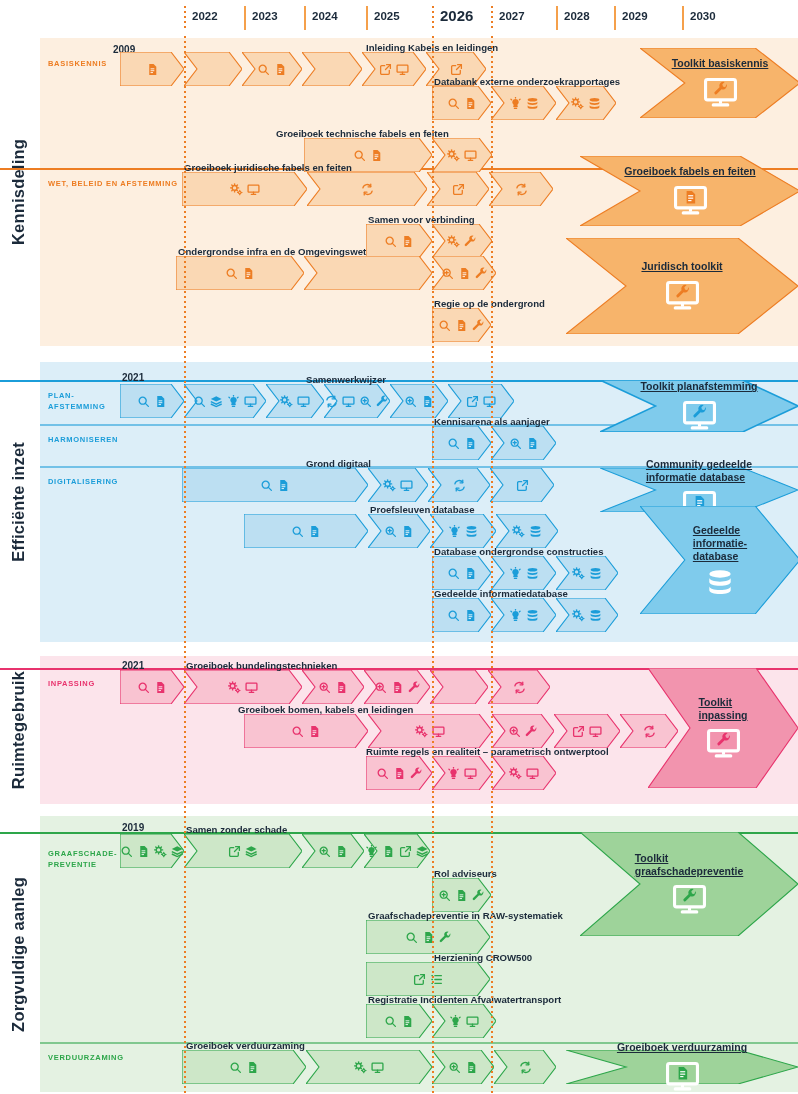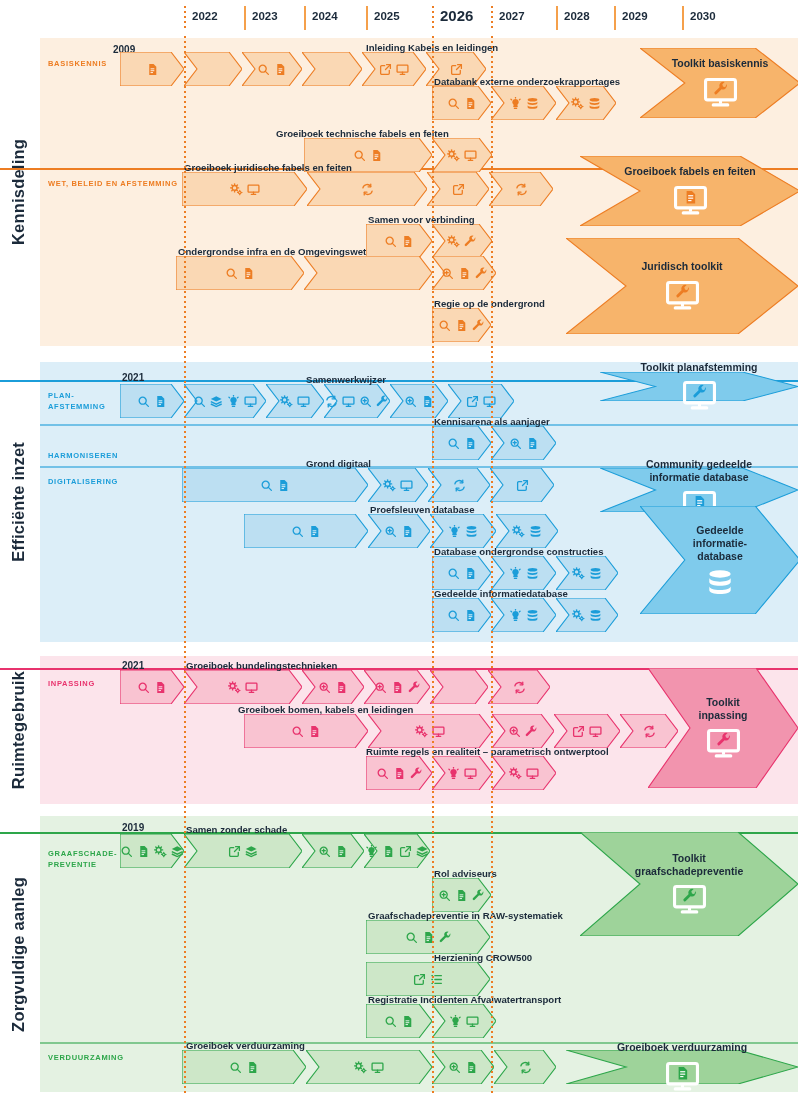--- a/index.html
+++ b/index.html
@@ -45,21 +45,21 @@
   .seg-label { position:absolute; top:-14px; font-size:9.6px; font-weight:bold;
      color:#1b2a3a; white-space:nowrap; }
 
   
   .shape { position:absolute; left:0; top:0; width:100%; height:100%; }
 
   
   .toolkit { position:absolute; display:flex; flex-direction:column;
      align-items:center; justify-content:center; }
   .toolkit .tk-text { position:relative; z-index:3; font-size:10.5px; font-weight:bold;
-     color:#1b2a3a; text-align:center; line-height:1.25; white-space:pre-line; }
+     color:#1b2a3a; line-height:1.25; white-space:pre-line;text-decoration:underline; }
   .toolkit .tk-ico { position:relative; z-index:3; margin-top:5px; }
 
   
   .startyear { position:absolute; font-size:10px; font-weight:bold; color:#1b2a3a; }
 
   svg { display:block; }
   .ico { display:inline-block; line-height:0; }
 </style>
 </head>
 <body>
@@ -649,24 +649,24 @@
           </span>
         </span>
       </div>
     </div>
     <div class="seg-label" style="position: absolute; left: 434px; top: 298px; z-index: 20;">Regie op de ondergrond</div>
     <div class="secrule" style="left: 0px; top: 380px; width: 798px; background: rgb(27, 157, 217); opacity: 1; position: absolute;"></div>
     <div class="secrule" style="left: 40px; top: 424px; width: 758px; background: rgb(27, 157, 217); opacity: 0.55; position: absolute;"></div>
     <div class="secrule" style="left: 40px; top: 466px; width: 758px; background: rgb(27, 157, 217); opacity: 0.55; position: absolute;"></div>
     <div class="lane-label" style="left: 48px; top: 390px; color: rgb(27, 157, 217); position: absolute; white-space: pre-line;">PLAN-
 AFSTEMMING</div>
-    <div class="lane-label" style="left: 48px; top: 434px; color: rgb(27, 157, 217); position: absolute; white-space: pre-line; margin-top: 16px;">HARMONISEREN</div>
+    <div class="lane-label" style="left: 48px; top: 434px; color: rgb(27, 157, 217); position: absolute; white-space: pre-line;">HARMONISEREN</div>
     <div class="lane-label" style="left: 48px; top: 476px; color: rgb(27, 157, 217); position: absolute; white-space: pre-line;">DIGITALISERING</div>
     <div class="startyear" style="left: 122px; top: 372px;">2021</div>
-    <div class="toolkit" style="left: 600px; top: 372px; width: 198px; height: 29px; z-index: 1;">
+    <div class="toolkit" style="left: 600px; top: 380px; width: 198px; height: 52px; z-index: 1;">
       <svg class="shape" width="198" height="34" viewBox="0 0 198 34" preserveAspectRatio="none">
        <path d="M0,0 L55.440000000000005,17 L0,34 H142.56 L198,17 L142.56,0 Z" fill="#7FCBEC" stroke="#1B9DD9" stroke-width="1.1"></path>
      </svg>
      <div class="tk-text">Toolkit planafstemming</div>
      <div class="tk-ico">
         <svg width="33" height="33" viewBox="0 0 34 30" fill="none">
           <rect x="1.6" y="1.6" width="30.8" height="21" rx="2" fill="none" stroke="#fff" stroke-width="3.2"></rect>
           <line x1="17" y1="22.6" x2="17" y2="26.5" stroke="#fff" stroke-width="3.2"></line>
           <line x1="9.5" y1="27.8" x2="24.5" y2="27.8" stroke="#fff" stroke-width="3.2" stroke-linecap="round"></line>
           <path d="M23.4 6.3a4.1 4.1 0 0 1-5.3 5.3l-4.7 4.7a1.5 1.5 0 1 1-2.1-2.1l4.7-4.7a4.1 4.1 0 0 1 5.3-5.3l-2.4 2.4.6 2.3 2.3.6z" fill="#1B9DD9"></path>

